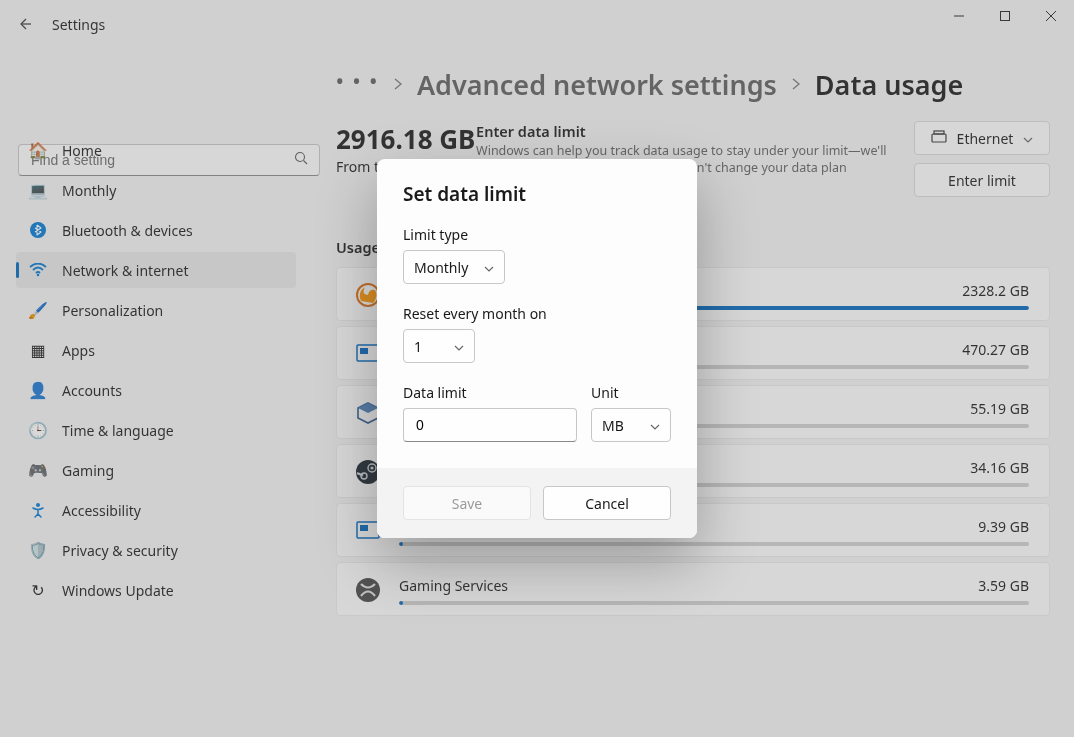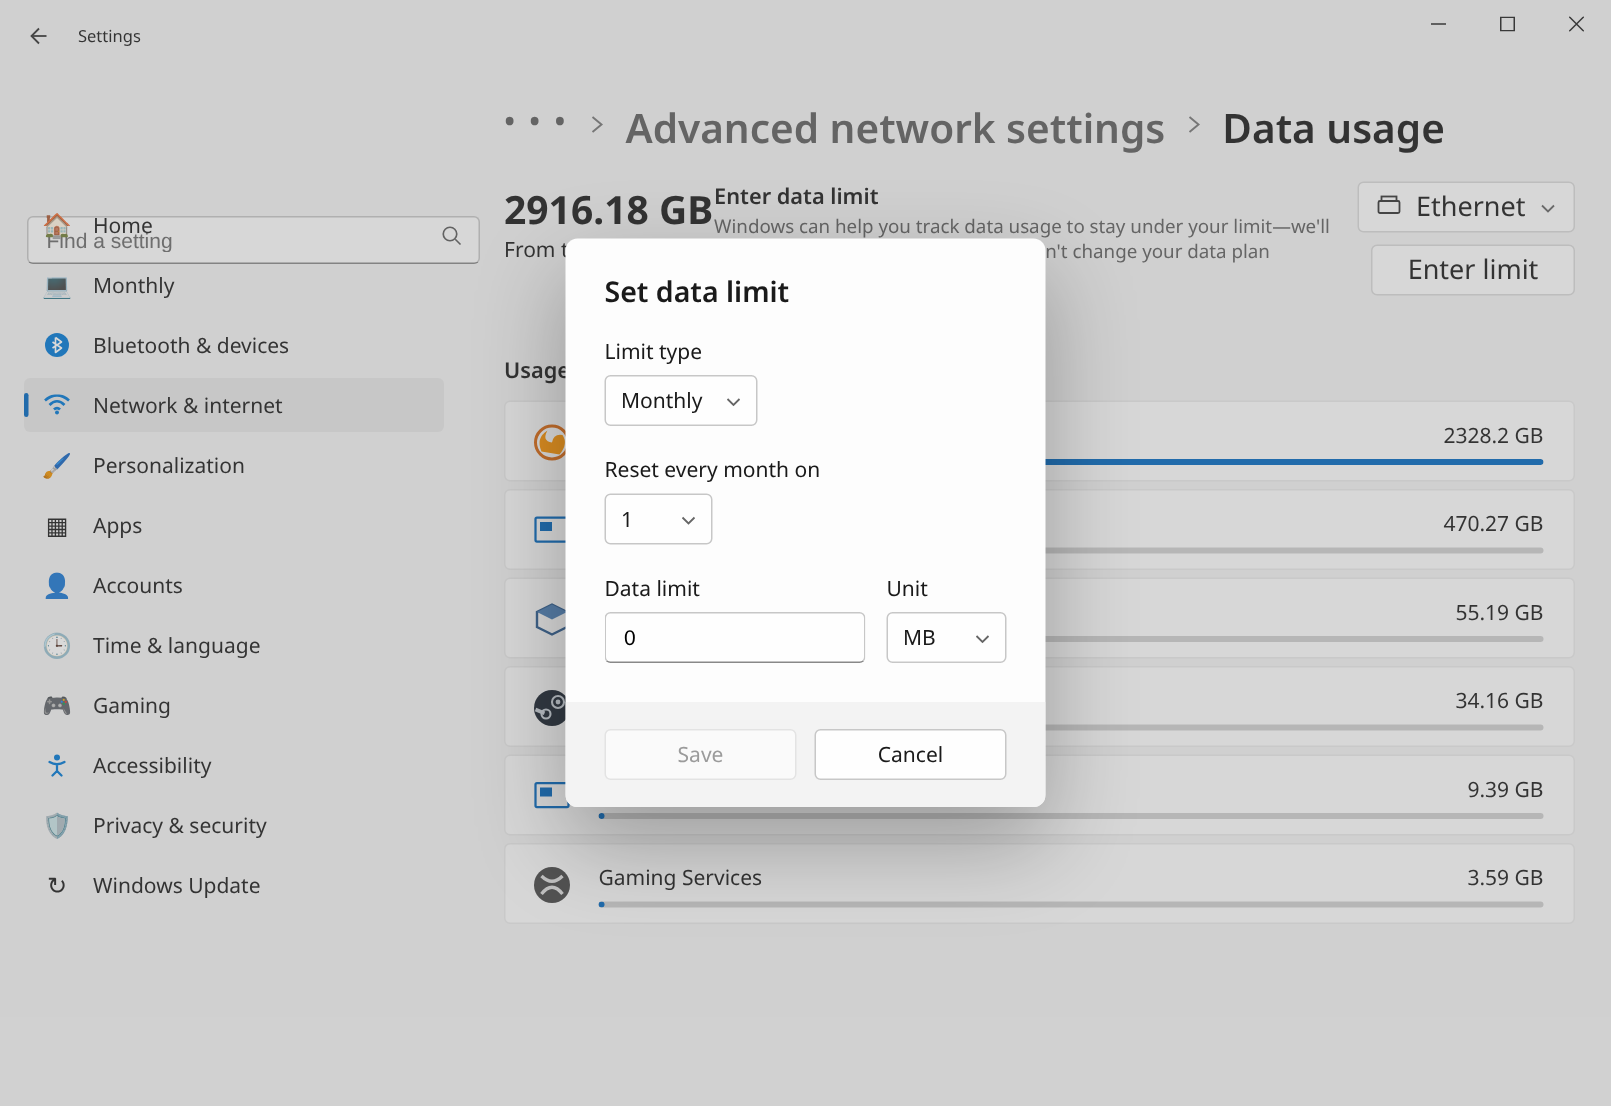--- a/index.html
+++ b/index.html
@@ -19,21 +19,21 @@
     font-size:14px; color:var(--fg);
     background:var(--bg);
     overflow:hidden; position:relative;
   }
   
   .titlebar {
     height:48px; display:flex; align-items:center;
     padding-left:14px;
   }
   .titlebar .back { width:20px; display:flex; align-items:center; justify-content:center; margin-right:18px; cursor:pointer;}
-  .titlebar .title { font-size:11px; }
+  .titlebar .title { font-size:14px; }
   .win-controls { position:absolute; top:0; right:0; display:flex; }
   .win-btn { width:46px; height:32px; display:flex; align-items:center; justify-content:center; cursor:pointer;}
   .win-btn svg { display:block; }
   
   .layout { display:flex; height:calc(737px - 48px); }
   .sidebar { width:312px; flex:none; padding-top:84px; }
   .main   { flex:1; padding:12px 24px 0 24px; position:relative; overflow:hidden;}
   
   .search {
     position:absolute; top:144px; left:18px;
@@ -77,21 +77,21 @@
   .total-val { font-size:26px; font-weight:700; }
   .total-sub { font-size:14px; color:var(--fg); }
   .limit-text { flex:1; }
   .limit-text .ttl { font-size:14.5px; font-weight:600; margin-bottom:2px;}
   .limit-text .desc { font-size:12.5px; color:var(--muted); line-height:1.35;}
   .header-btns { flex:none; display:flex; flex-direction:column; gap:8px; align-items:flex-end;}
   .win11-btn {
     background:#fcfcfc; border:1px solid var(--border);
     border-radius:4px; height:32px;
     display:flex; align-items:center;
-    padding:0 12px; gap:10px; font-size:18px; cursor:pointer;
+    padding:0 12px; gap:10px; font-size:14px; cursor:pointer;
     min-width:100px; justify-content:center;
   }
   .win11-btn .chev-down { color:#666; font-size:11px;}
   
   .stats-head { display:flex; align-items:center; justify-content:space-between; margin-top:40px; margin-bottom:10px;}
   .stats-head .ttl { font-weight:600; font-size:14.5px;}
   .filter { display:flex; align-items:center; gap:10px;}
   .filter .lbl { font-size:12.5px; color:var(--muted);}
   
   .usage-list { display:flex; flex-direction:column; gap:5px;}

